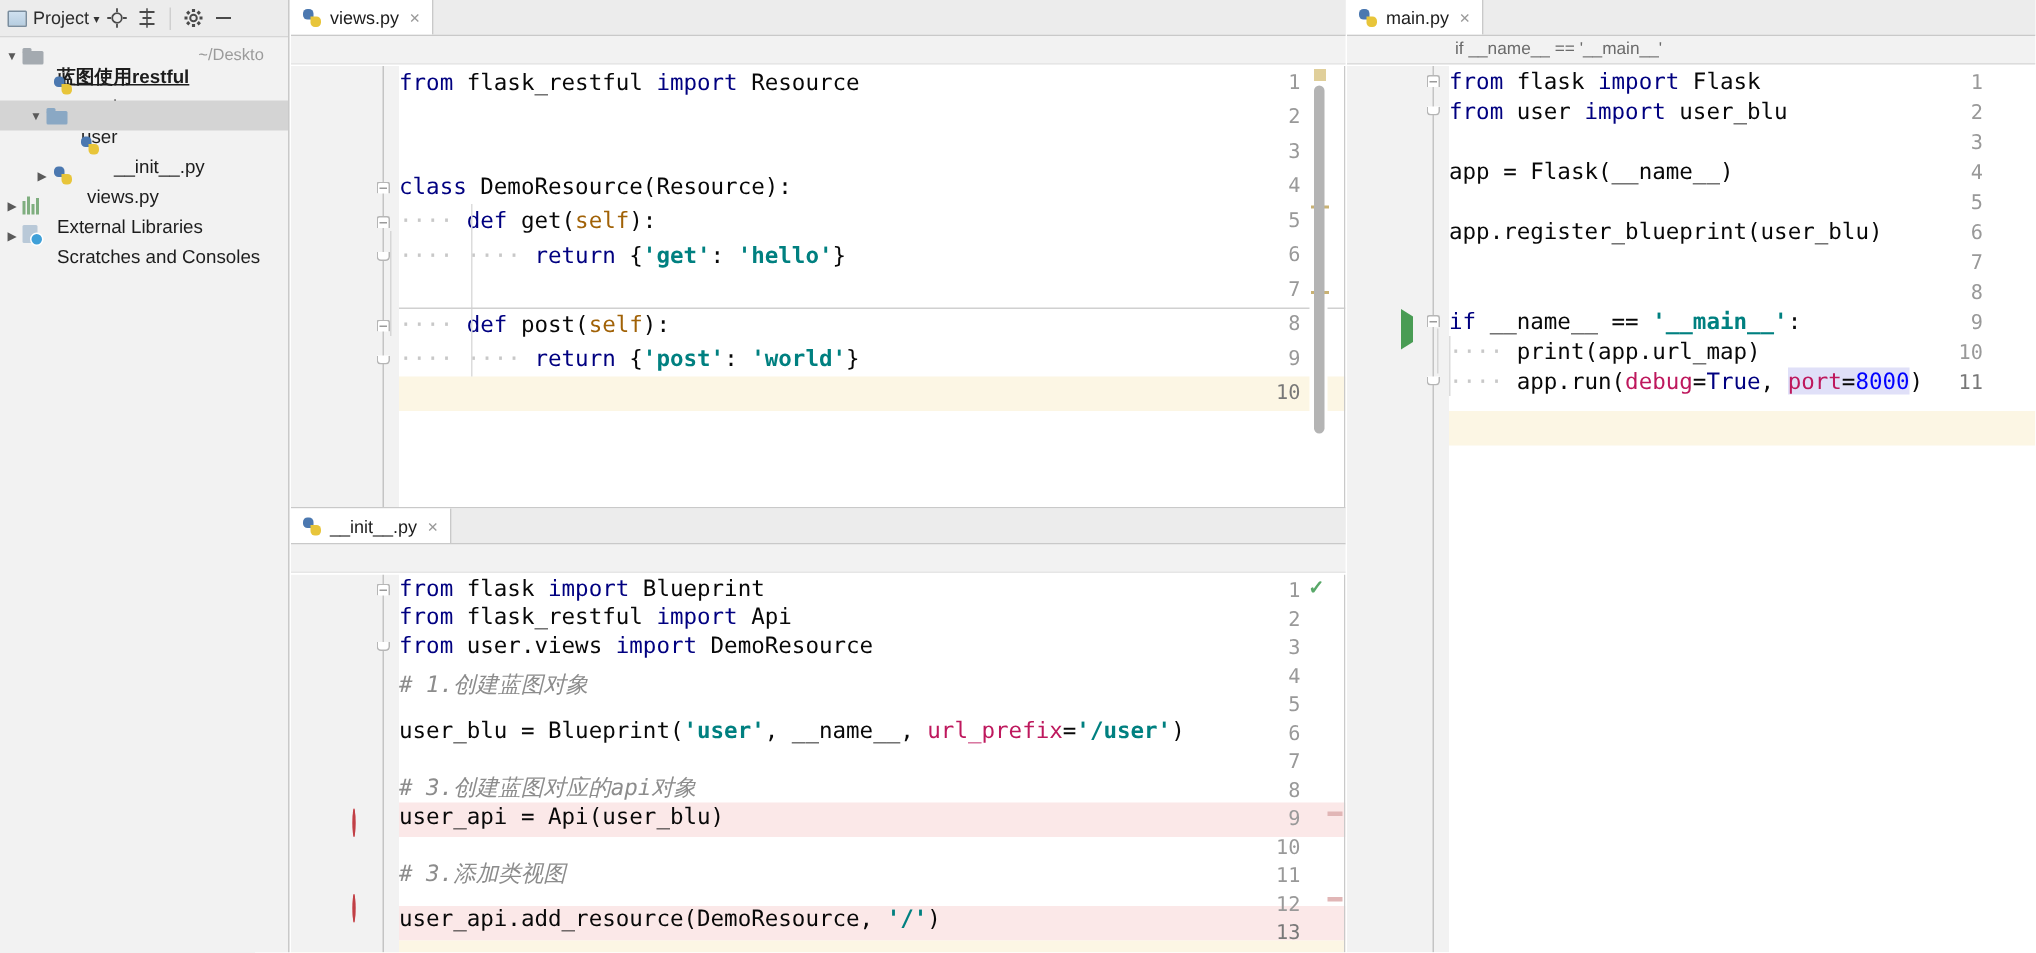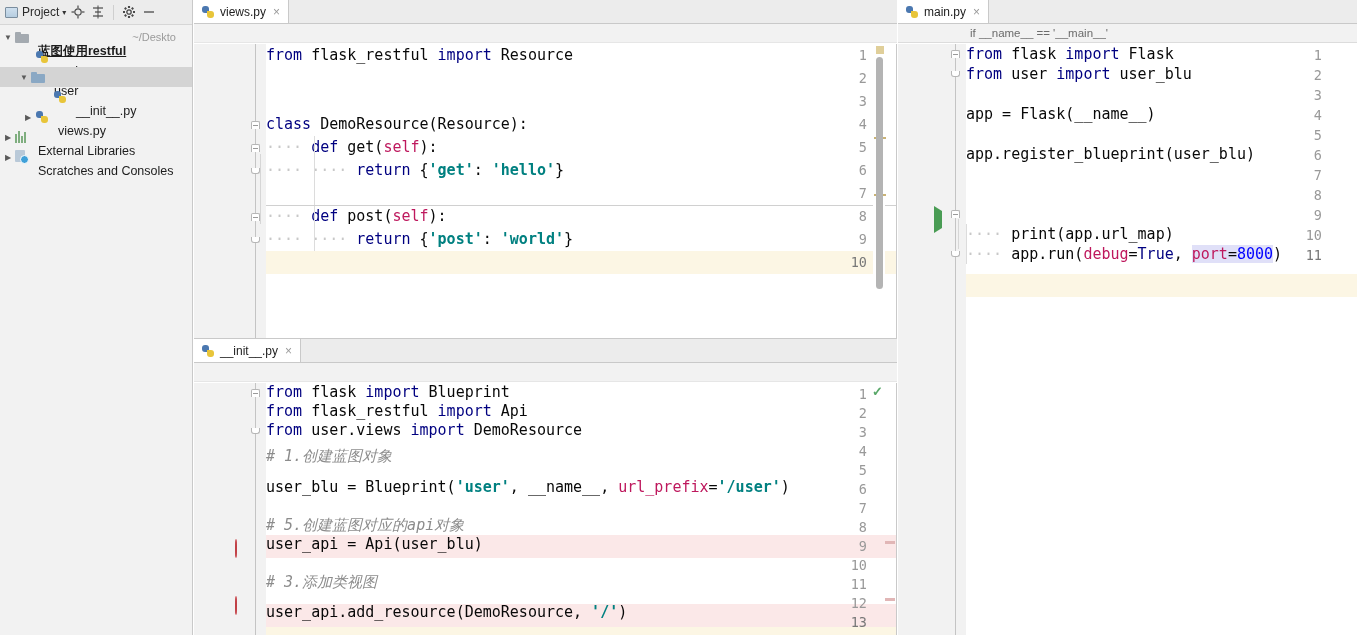--- a/index.html
+++ b/index.html
@@ -132,21 +132,21 @@
     position: absolute; left: 0; right: 0; height: 23px; line-height: 23px;
     font-family: "DejaVu Sans Mono", monospace; font-size: 15px;
     white-space: pre; color: #080808;
   }
   .rowhl { position: absolute; left: 0; right: 0; height: 23px; }
 
   
   .kw  { color: #000080; font-weight: normal; }
   .str { color: #008080; font-weight: bold; }
   .cmt { color: #8c8c8c; font-style: italic; }
-  .self{ color: #be185d; }
+  .self{ color: #a16207; }
   .kwarg { color: #be185d; }
   .num { color: #0000ff; }
 
   .foldmark {
     width: 9px; height: 9px; border: 1px solid #b6b6b6; background: #fff;
     display: inline-block; position: relative;
   }
   .fold-minus { border-radius: 2px 2px 0 0; border-bottom: none; height: 8px; }
   .fold-minus:after {
     content:''; position:absolute; left:1px; right:1px; top:3px; height:1px; background:#9a9a9a;
@@ -437,21 +437,21 @@
         </div>
 
       <div class="codearea">
         <div class="cline" style="top:0px;height:19px;line-height:19px;"><span class="kw">from</span> flask <span class="kw">import</span> Blueprint</div>
         <div class="cline" style="top:19px;height:19px;line-height:19px;"><span class="kw">from</span> flask_restful <span class="kw">import</span> Api</div>
         <div class="cline" style="top:38px;height:19px;line-height:19px;"><span class="kw">from</span> user.views <span class="kw">import</span> DemoResource</div>
         <div class="cline" style="top:57px;height:19px;line-height:19px;"></div>
         <div class="cline" style="top:64px;height:19px;line-height:19px;"><span class="cmt"># 1.创建蓝图对象</span></div>
         <div class="cline" style="top:95px;height:19px;line-height:19px;">user_blu = Blueprint(<span class="str">'user'</span>, __name__, <span class="kwarg">url_prefix</span>=<span class="str">'/user'</span>)</div>
         <div class="cline" style="top:114px;height:19px;line-height:19px;"></div>
-        <div class="cline" style="top:133px;height:19px;line-height:19px;"><span class="cmt"># 5.创建蓝图对应的api对象</span></div>
+        <div class="cline" style="top:133px;height:19px;line-height:19px;"><span class="cmt"># 3.创建蓝图对应的api对象</span></div>
         <div class="cline" style="top:152px;height:19px;line-height:19px;">user_api = Api(user_blu)</div>
         <div class="cline" style="top:171px;height:19px;line-height:19px;"></div>
         <div class="cline" style="top:190px;height:19px;line-height:19px;"><span class="cmt"># 3.添加类视图</span></div>
         <div class="cline" style="top:204px;height:19px;line-height:19px;margin-top:16px;">user_api.add_resource(DemoResource, <span class="str">'/'</span>)</div>
         <div class="cline" style="top:228px;height:19px;line-height:19px;"></div>
       </div>
 
       <div class="check-ok" style="position:absolute; right:14px; top:1px;">✓</div>
       <div class="errstripe-red" style="right:2px; top:158px;"></div>
       <div class="errstripe-red" style="right:2px; top:215px;"></div>
@@ -511,20 +511,21 @@
       <div class="gutter-line" style="left:60px; top:175px; height:30px; background:#d6d6d6;"></div>
 
       <div class="codearea" style="left:68px;">
         <div class="cline" style="top:0px;height:20px;line-height:20px;"><span class="kw">from</span> flask <span class="kw">import</span> Flask</div>
         <div class="cline" style="top:20px;height:20px;line-height:20px;"><span class="kw">from</span> user <span class="kw">import</span> user_blu</div>
         <div class="cline" style="top:40px;height:20px;line-height:20px;"></div>
         <div class="cline" style="top:60px;height:20px;line-height:20px;">app = Flask(__name__)</div>
         <div class="cline" style="top:100px;height:20px;line-height:20px;">app.register_blueprint(user_blu)</div>
         <div class="cline" style="top:120px;height:20px;line-height:20px;"></div>
         <div class="cline" style="top:140px;height:20px;line-height:20px;"></div>
+        <div class="cline" style="top:160px;height:20px;line-height:20px;"><span class="kw">if</span> __name__ == <span class="str">'__main__'</span>:</div>
         <div class="cline" style="top:180px;height:20px;line-height:20px;"><span class="dots">···· </span>print(app.url_map)</div>
         <div class="cline" style="top:200px;height:20px;line-height:20px;"><span class="dots">···· </span>app.run(<span class="kwarg">debug</span>=<span class="kw">True</span>, <span style="background:#e0e0f8"><span class="kwarg">port</span>=<span class="num">8000</span></span>)</div>
         <div class="indentguide" style="left:0px;top:180px;height:40px;background:#dcdcdc;"></div>
       </div>
     </div>
   </div>
 
 </div>
 
 </body></html>

